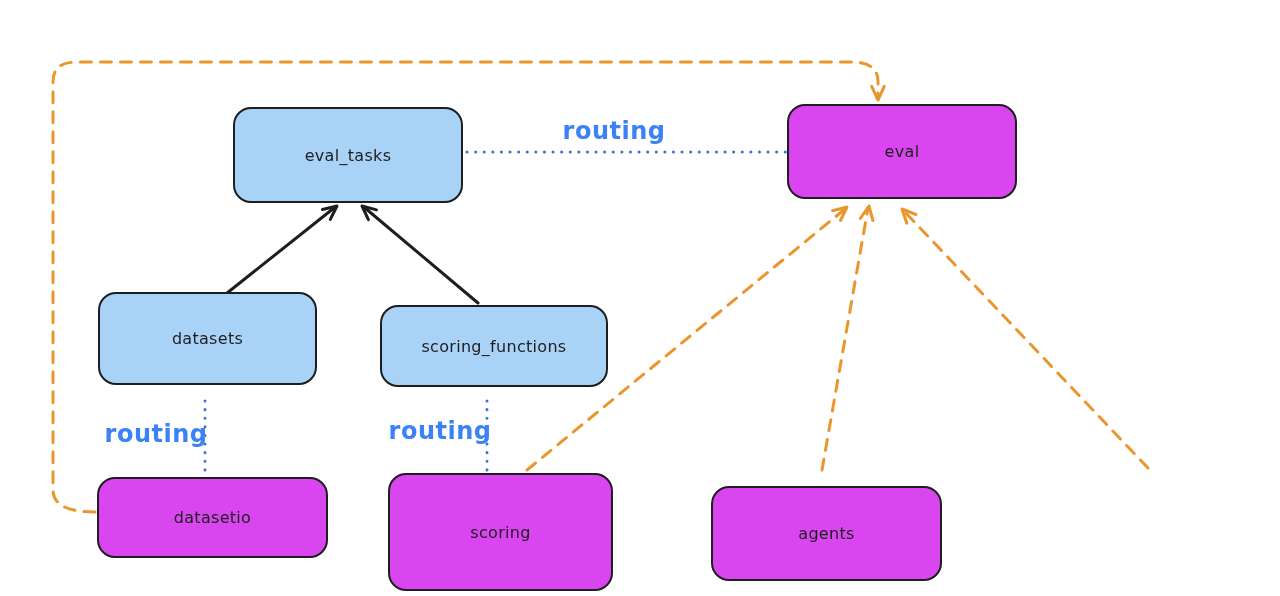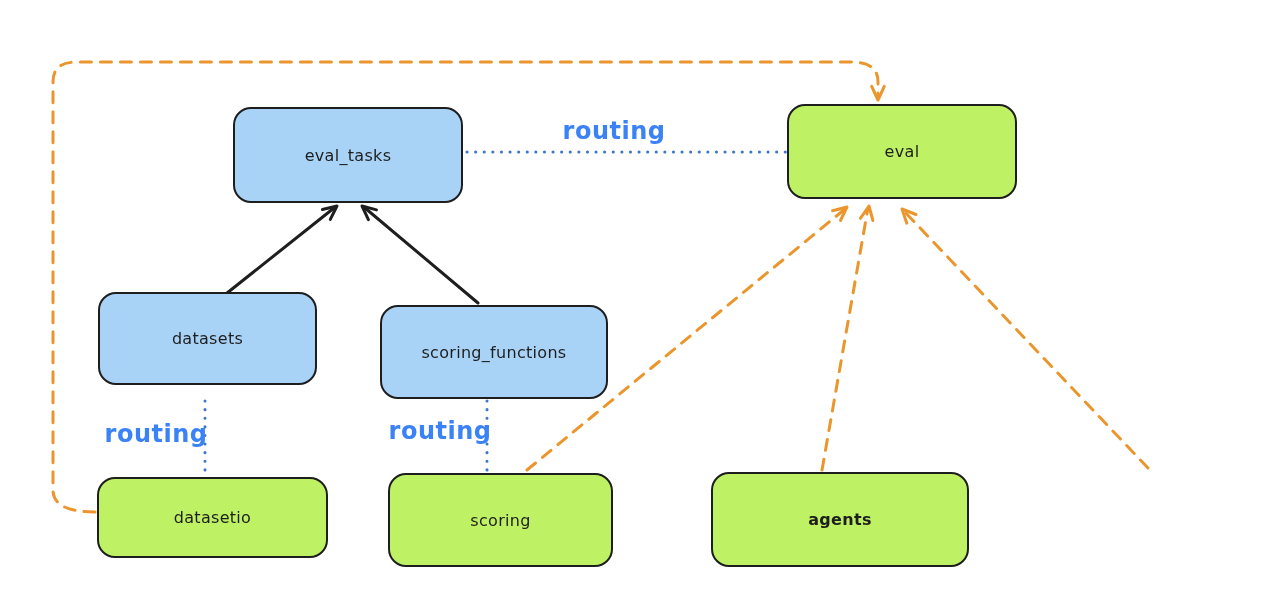--- a/index.html
+++ b/index.html
@@ -16,21 +16,21 @@
     box-sizing:border-box;
     border:2.5px solid #1e1e1e;
     border-radius:18px;
     display:flex;align-items:center;justify-content:center;
     font-size:16px;
     color:#1e1e1e;
     letter-spacing:0.3px;
     z-index:2;
   }
   .node.blue{background:#a8d3f6;}
-  .node.green{background:#bef264;text-align:center;}
+  .node.green{background:#d946ef;text-align:center;}
   .edge-label{
     position:absolute;
     transform:translate(-50%,-50%);
     color:#3b82f6;
     font-size:24px;
     font-weight:600;
     letter-spacing:0.5px;
     z-index:3;
     white-space:nowrap;
   }
@@ -72,33 +72,33 @@
   </div>
 
   <div class="node green" style="left:787px;top:104px;width:230px;height:95px;">
     <span>eval</span>
   </div>
 
   <div class="node blue" style="left:98px;top:292px;width:219px;height:93px;">
     <span>datasets</span>
   </div>
 
-  <div class="node blue" style="left:380px;top:305px;width:228px;height:94px;">
+  <div class="node blue" style="left:380px;top:305px;width:228px;height:82px;">
     <span>scoring_functions</span>
   </div>
 
   <div class="node green" style="left:97px;top:477px;width:231px;height:81px;">
     <span>datasetio</span>
   </div>
 
-  <div class="node green" style="left:388px;top:473px;width:225px;height:94px;">
+  <div class="node green" style="left:388px;top:473px;width:225px;height:118px;">
     <span>scoring</span>
   </div>
 
-  <div class="node green" style="left:711px;top:472px;width:258px;height:95px;font-weight:bold;">
+  <div class="node green" style="left:711px;top:486px;width:231px;height:95px;">
     <span>agents</span>
   </div>
 
 
   <div class="edge-label" style="left:614px;top:131px;">routing</div>
 
   <div class="edge-label" style="left:156px;top:434px;">routing</div>
 
   <div class="edge-label" style="left:440px;top:431px;">routing</div>
 

